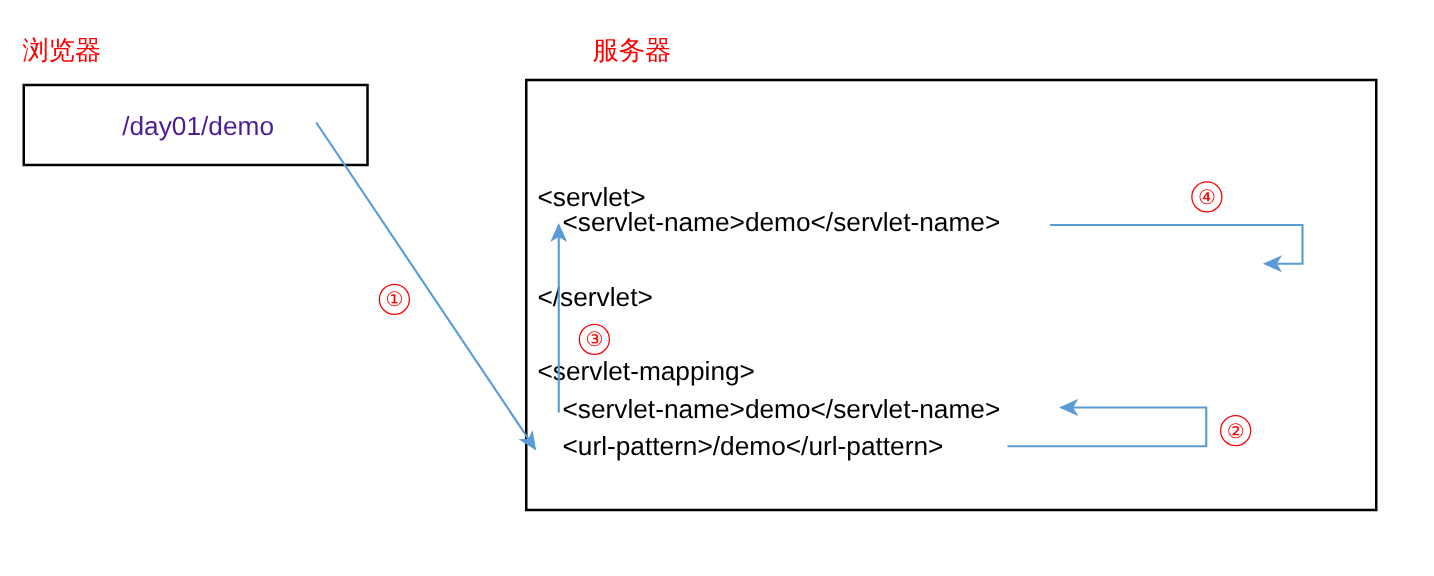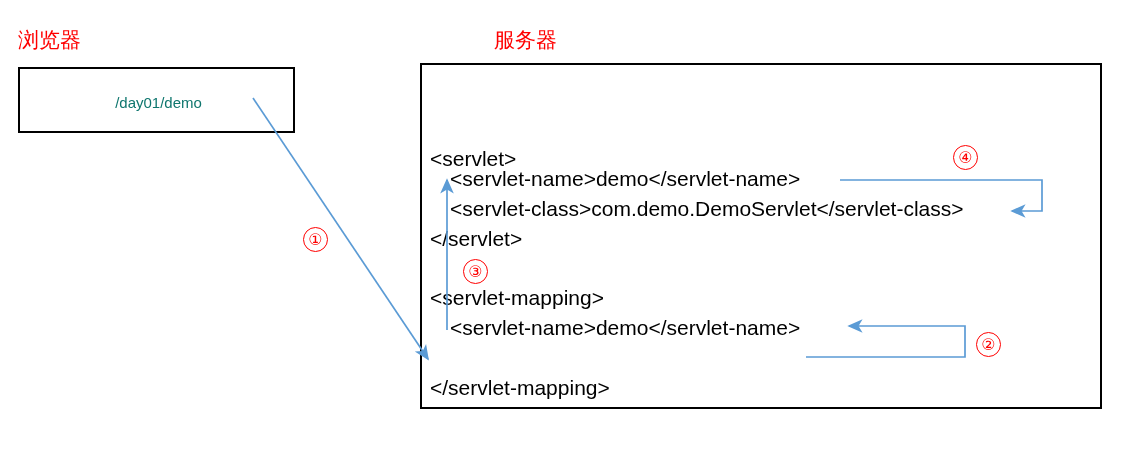--- a/index.html
+++ b/index.html
@@ -22,41 +22,41 @@
   }
   .label-red {
     position: absolute;
     color: #ff0000;
     font-size: 21px;
     line-height: 1;
     white-space: nowrap;
     font-family: "DejaVu Sans", "Liberation Sans", sans-serif;
   }
   #browser-label { left: 18px; top: 30px; }
-  #server-label  { left: 494px; top: 30px; text-align: right; }
+  #server-label  { left: 474px; top: 30px; text-align: right; }
 
   .box {
     position: absolute;
     border: 2px solid #000000;
     background: #ffffff;
     box-sizing: border-box;
   }
   #browser-box {
     left: 18px; top: 67px;
     width: 277px; height: 66px;
   }
   #browser-url {
     position: absolute;
     left: 0; top: 0;
     width: 277px; height: 66px;
     display: flex;
     align-items: center;
     justify-content: center;
-    font-size: 15px;
-    color: #0f766e;
+    font-size: 21px;
+    color: #4c1d95;
     letter-spacing: 0px;
     text-align: center;
   }
   #server-box {
     left: 420px; top: 63px;
     width: 682px; height: 346px;
   }
   .xml-line {
     position: absolute;
     font-size: 21px;
@@ -117,30 +117,29 @@
     <div id="browser-url">/day01/demo</div>
   </div>
 
   <div class="box" id="server-box"></div>
 
 
   <div class="xml-line" id="line-servlet-open">&lt;servlet&gt;</div>
 
   <div class="xml-line" id="line-servlet-name">&lt;servlet-name&gt;demo&lt;/servlet-name&gt;</div>
 
-  <div class="xml-line" id="line-servlet-class">&lt;servlet-class&gt;com.demo.DemoServlet&lt;/servlet-class&gt;</div>
 
   <div class="xml-line" id="line-servlet-close">&lt;/servlet&gt;</div>
 
   <div class="xml-line" id="line-mapping-open">&lt;servlet-mapping&gt;</div>
 
   <div class="xml-line" id="line-mapping-name">&lt;servlet-name&gt;demo&lt;/servlet-name&gt;</div>
 
+  <div class="xml-line" id="line-url-pattern">&lt;url-pattern&gt;/demo&lt;/url-pattern&gt;</div>
 
-  <div class="xml-line" id="line-mapping-close">&lt;/servlet-mapping&gt;</div>
 
   <svg class="overlay" viewBox="0 0 1147 461" xmlns="http://www.w3.org/2000/svg">
     <defs>
       <marker id="arrowDownRight" markerWidth="10" markerHeight="10" refX="8" refY="5" orient="auto">
         <path d="M0,1 L9,5 L0,9 L2.4,5 Z" fill="#5b9bd5"></path>
       </marker>
       <marker id="arrowUp" markerWidth="10" markerHeight="10" refX="8" refY="5" orient="auto">
         <path d="M0,1 L9,5 L0,9 L2.4,5 Z" fill="#5b9bd5"></path>
       </marker>
       <marker id="arrowLeft" markerWidth="10" markerHeight="10" refX="8" refY="5" orient="auto">

